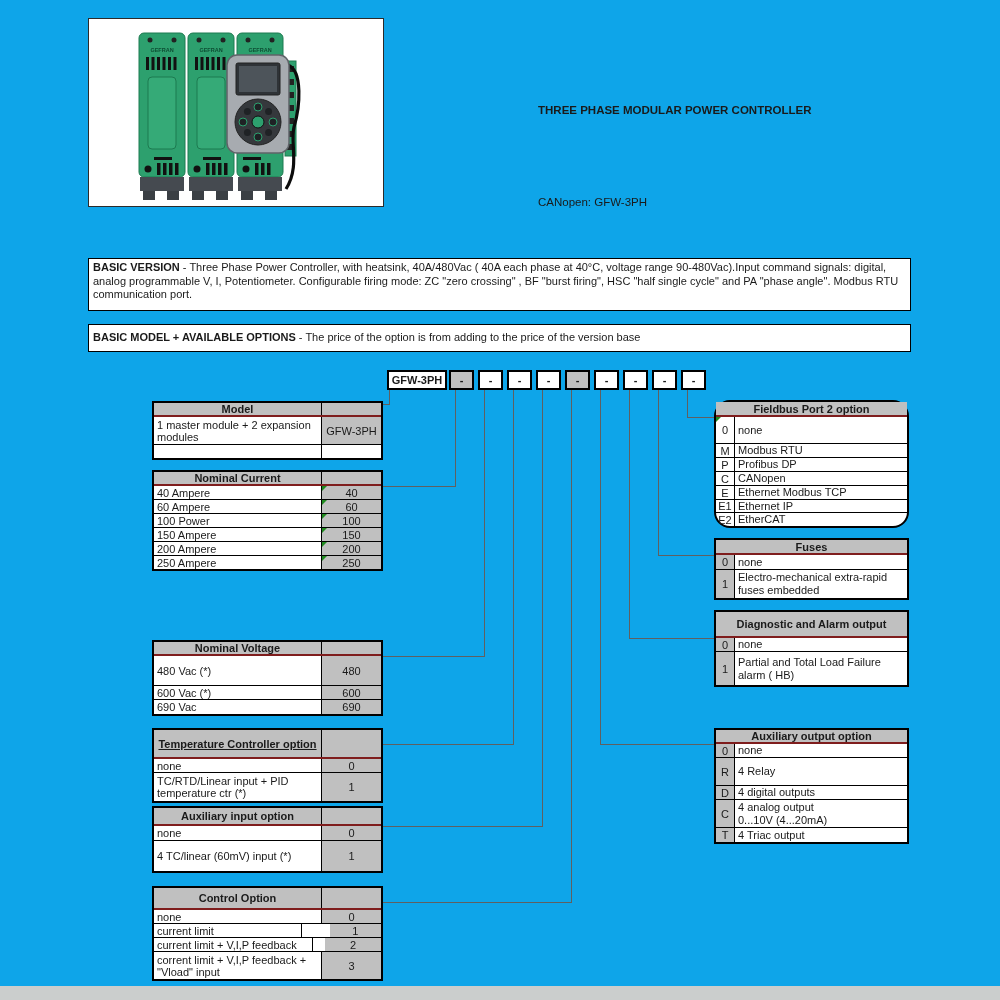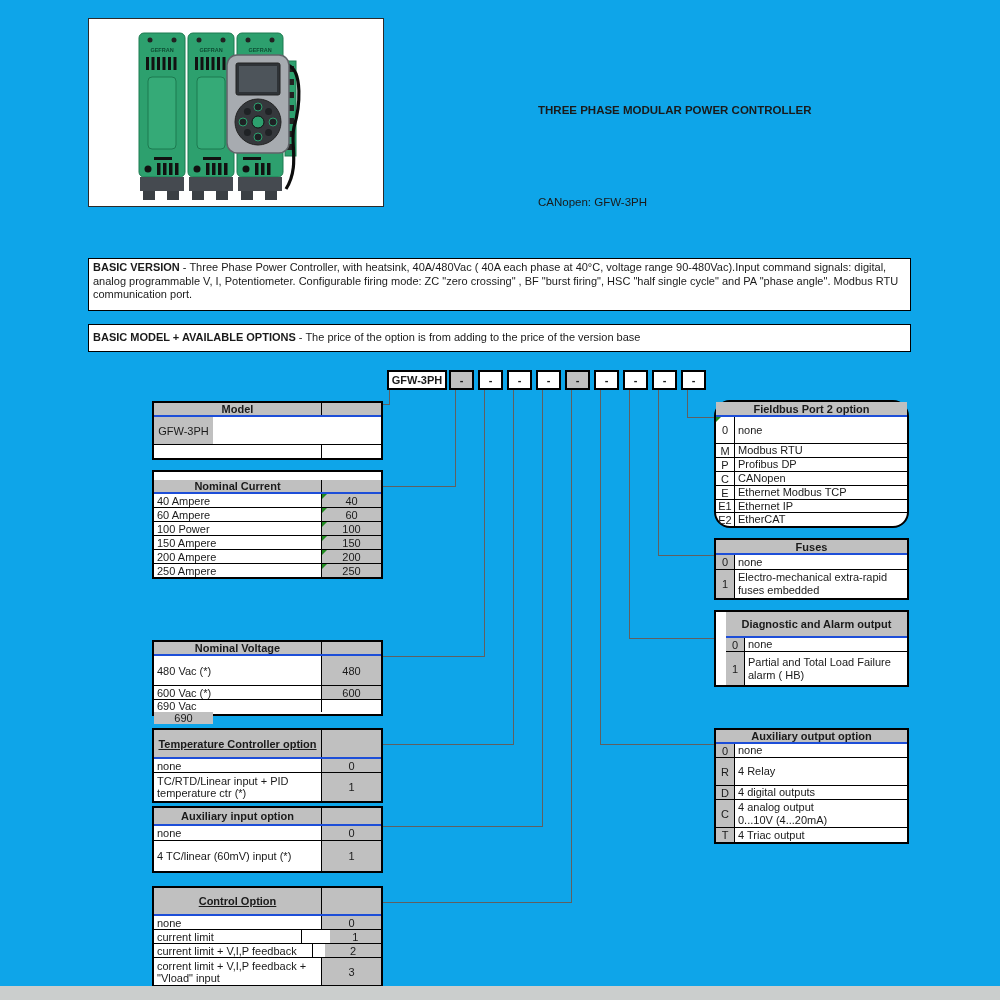--- a/index.html
+++ b/index.html
@@ -24,21 +24,21 @@
   .code-box.gray{background:#c0c0c0;}
 
   
   .vl{position:absolute;width:1px;background:#606060;}
   .hl{position:absolute;height:1px;background:#606060;}
 
   
   .tbl{position:absolute;border:2px solid #000;box-sizing:border-box;background:#fff;font-size:11px;}
   .row{display:flex;border-bottom:1px solid #000;box-sizing:border-box;align-items:stretch;}
   .row:last-child{border-bottom:none;}
-  .row.hdr{border-bottom:2px solid #1d4ed8;background:#c0c0c0;font-weight:bold;}
+  .row.hdr{border-bottom:2px solid #7f1d1d;background:#c0c0c0;font-weight:bold;}
   .cell{display:flex;align-items:center;box-sizing:border-box;}
   
   .ltbl{width:231px;}
   .lbl{width:168px;padding:0 3px;border-right:1px solid #000;}
   .val{width:59px;background:#c0c0c0;justify-content:center;position:relative;}
   .hdr .lbl{justify-content:center;padding:0;}
   
   .rtbl{width:195px;}
   .code{width:19px;border-right:1px solid #000;justify-content:center;position:relative;}
   .code.gray{background:#c0c0c0;}
@@ -189,30 +189,31 @@
   <div class="hl" style="left:658px;top:555px;width:57px;"></div>
   <div class="vl" style="left:687px;top:390px;height:28px;"></div>
   <div class="hl" style="left:687px;top:417px;width:28px;"></div>
 
   <div class="tbl ltbl" style="left:152px;top:401px;">
     <div class="row hdr" style="height:14px;">
         <div class="cell lbl">Model</div>
         <div class="cell val"></div>
       </div>
     <div class="row" style="height:28px;">
+        <div class="cell lbl">1 master module + 2 expansion modules</div>
         <div class="cell val">GFW-3PH</div>
       </div>
     <div class="row" style="height:13px;">
         <div class="cell lbl"></div>
         <div class="cell val" style="background:#fff;"></div>
       </div>
   </div>
 
   <div class="tbl ltbl" style="left:152px;top:470px;">
-    <div class="row hdr" style="height:14px;margin-top:8px;">
+    <div class="row hdr" style="height:14px;">
         <div class="cell lbl">Nominal Current</div>
         <div class="cell val"></div>
       </div>
     <div class="row" style="height:14px;">
         <div class="cell lbl">40 Ampere</div>
         <div class="cell val">
           <i class="gt"></i>
           <span>40</span>
         </div>
       </div>
@@ -259,21 +260,21 @@
         <div class="cell val"></div>
       </div>
     <div class="row" style="height:30px;">
         <div class="cell lbl">480 Vac (*)</div>
         <div class="cell val">480</div>
       </div>
     <div class="row" style="height:14px;">
         <div class="cell lbl">600 Vac (*)</div>
         <div class="cell val">600</div>
       </div>
-    <div class="row" style="height:14px;flex-direction:column;">
+    <div class="row" style="height:14px;">
         <div class="cell lbl">690 Vac</div>
         <div class="cell val">690</div>
       </div>
   </div>
 
   <div class="tbl ltbl" style="left:152px;top:728px;">
     <div class="row hdr" style="height:29px;text-decoration:underline;">
         <div class="cell lbl">Temperature Controller option</div>
         <div class="cell val"></div>
       </div>
@@ -296,21 +297,21 @@
         <div class="cell lbl">none</div>
         <div class="cell val">0</div>
       </div>
     <div class="row" style="height:30px;">
         <div class="cell lbl">4 TC/linear (60mV) input (*)</div>
         <div class="cell val">1</div>
       </div>
   </div>
 
   <div class="tbl ltbl" style="left:152px;top:886px;">
-    <div class="row hdr" style="height:28px;text-decoration:underline;">
+    <div class="row hdr" style="height:22px;">
         <div class="cell lbl">Control Option</div>
         <div class="cell val"></div>
       </div>
     <div class="row" style="height:14px;">
         <div class="cell lbl">none</div>
         <div class="cell val">0</div>
       </div>
     <div class="row" style="height:14px;gap:28px;">
         <div class="cell lbl">current limit</div>
         <div class="cell val">1</div>
@@ -369,21 +370,21 @@
     <div class="row" style="height:15px;">
         <div class="cell code gray">0</div>
         <div class="cell desc">none</div>
       </div>
     <div class="row" style="height:28px;">
         <div class="cell code gray">1</div>
         <div class="cell desc">Electro-mechanical extra-rapid fuses embedded</div>
       </div>
   </div>
 
-  <div class="tbl rtbl" style="left:714px;top:610px;padding-left:10px;">
+  <div class="tbl rtbl" style="left:714px;top:610px;">
     <div class="row hdr" style="height:26px;">
         <div class="hdr-full">Diagnostic and Alarm output</div>
       </div>
     <div class="row" style="height:14px;">
         <div class="cell code gray">0</div>
         <div class="cell desc">none</div>
       </div>
     <div class="row" style="height:33px;">
         <div class="cell code gray">1</div>
         <div class="cell desc">Partial and Total Load Failure alarm ( HB)</div>

